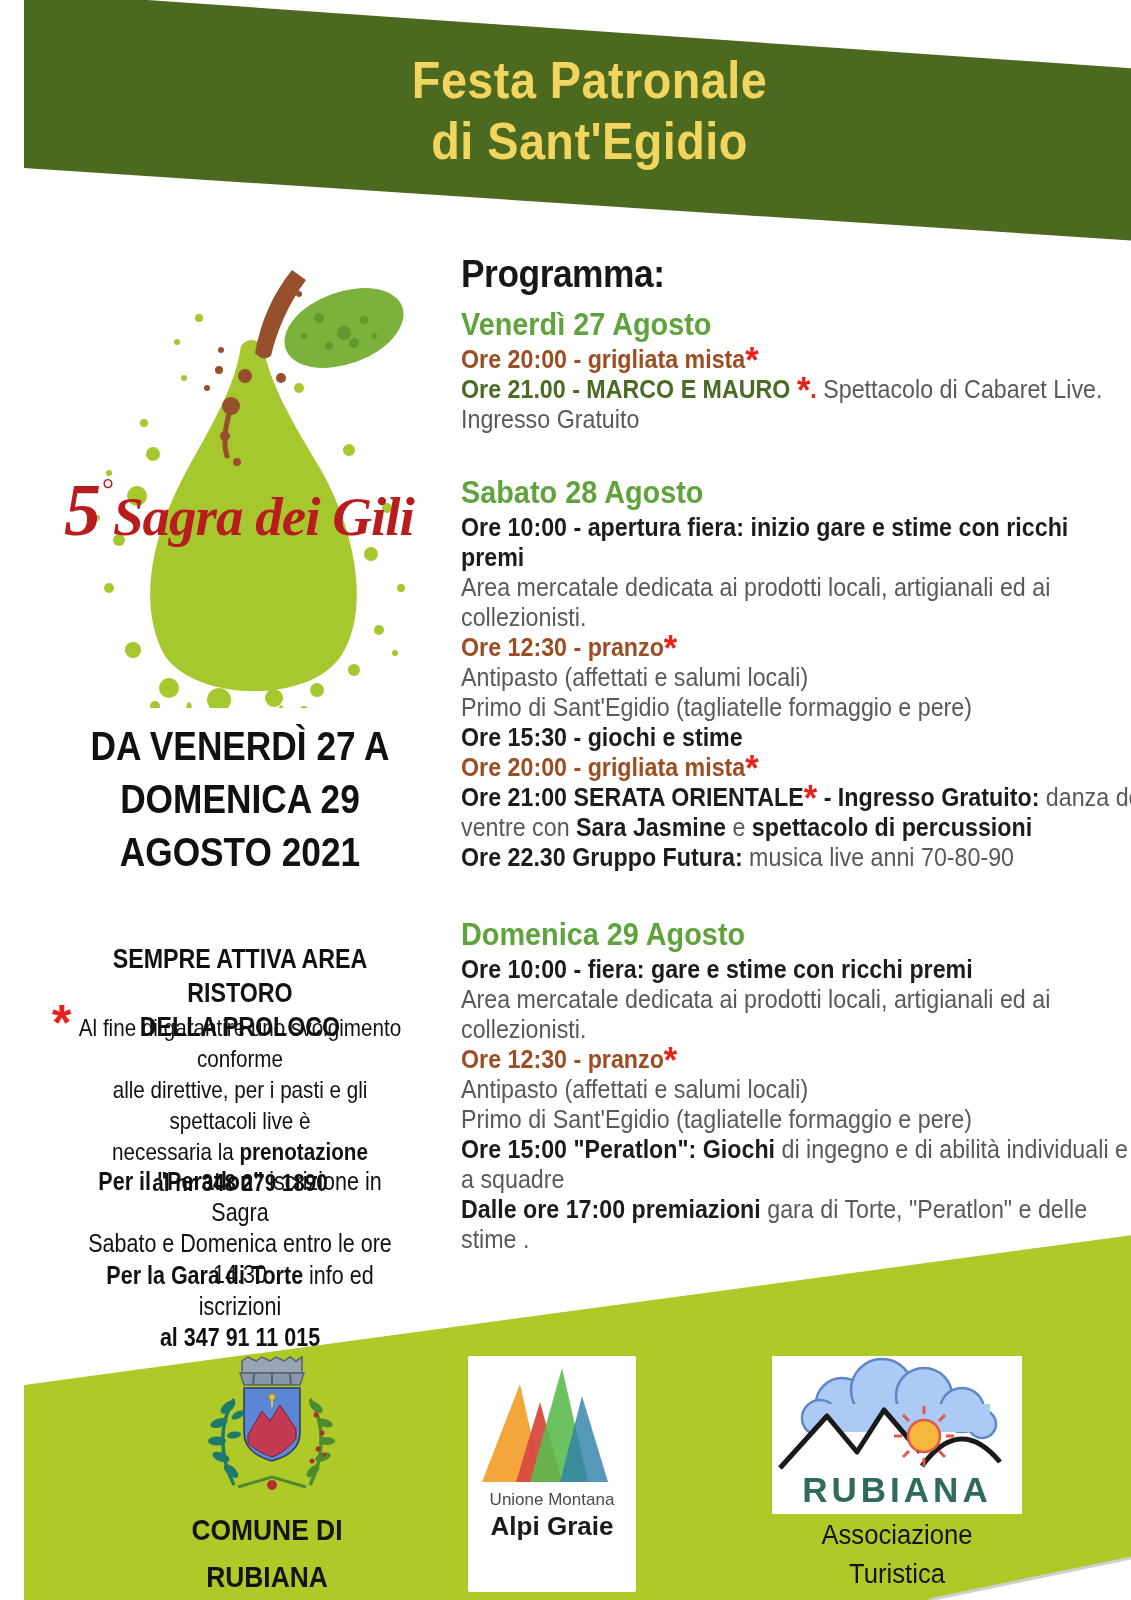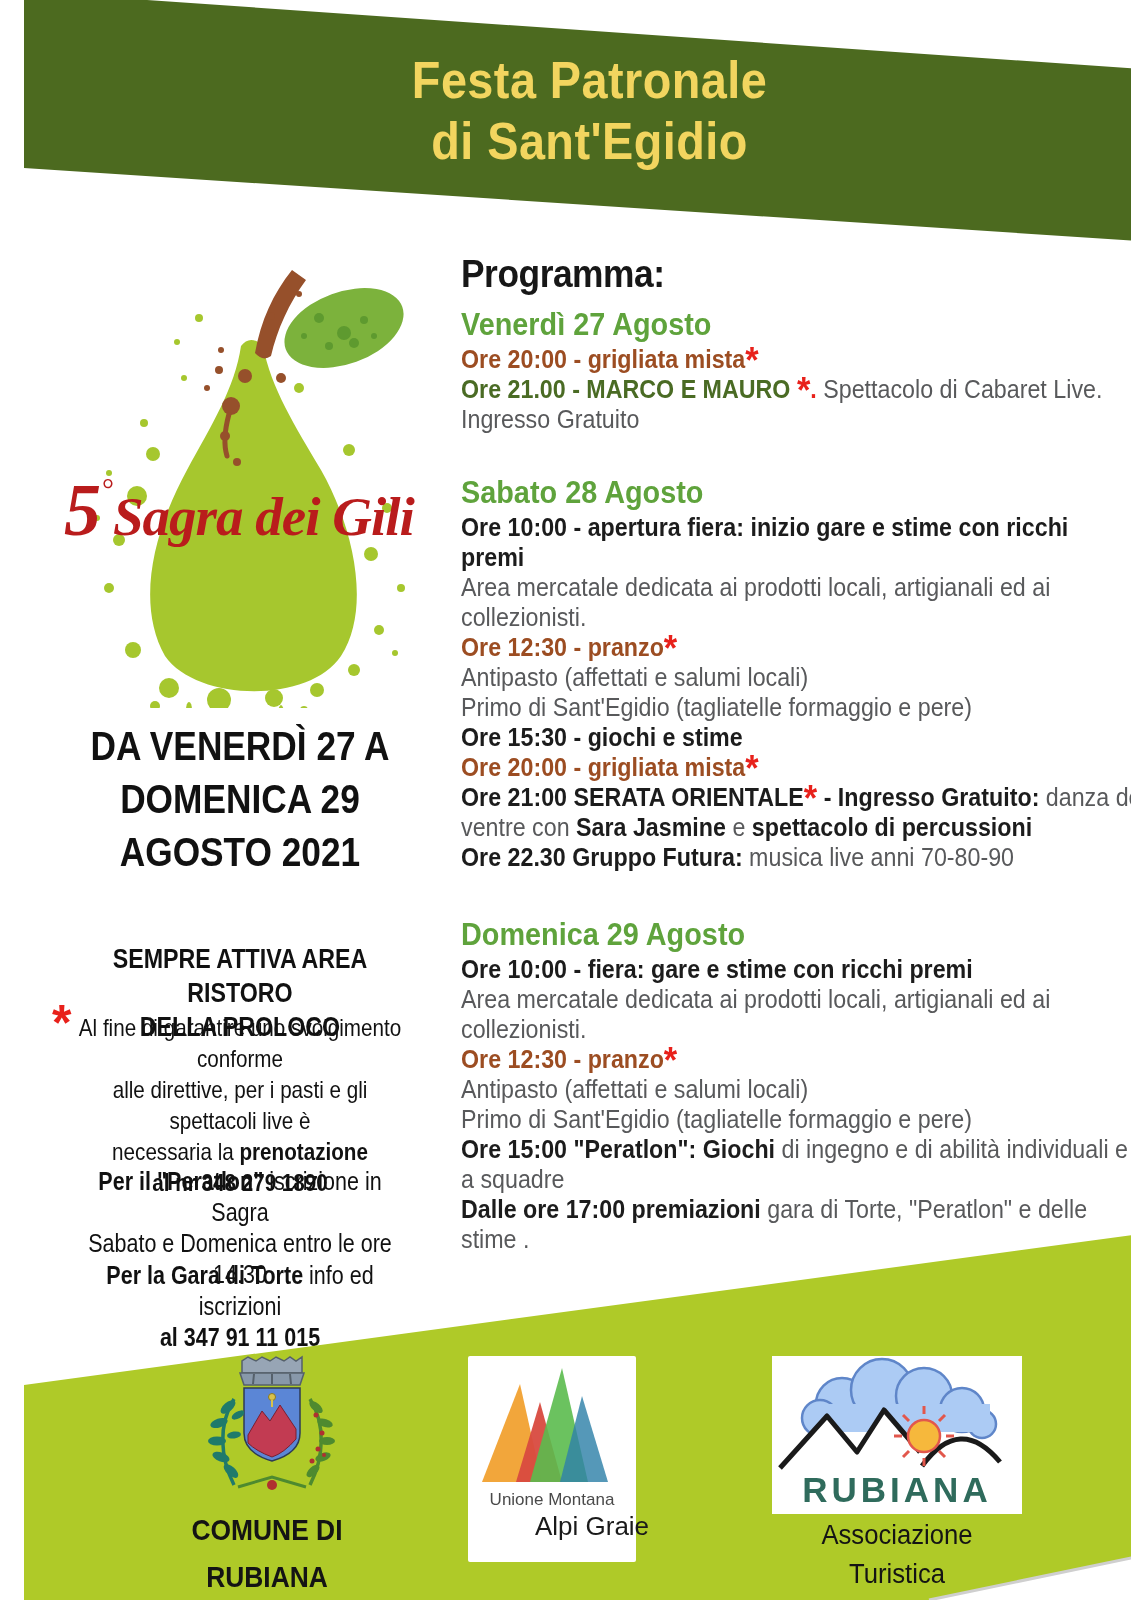--- a/index.html
+++ b/index.html
@@ -49,23 +49,23 @@
   .brown { color:#9C4D22; font-weight:700; }
   .dgreen{ color:#4A6B24; font-weight:700; }
   .red   { color:#E8211B; font-weight:700; }
   .ast   { color:#E8211B; font-weight:700; font-size:37px; line-height:0; position:relative; top:5px; }
 
   
   .footer-svg { left:0; top:1200px; }
   .comune-label { left:118px; top:1506px; width:250px; text-align:center;
     font-size:30px; font-weight:700; color:#141414; line-height:47px;
     transform:scaleX(0.88); transform-origin:50% 0; }
-  .alpi-card { left:444px; top:1356px; width:168px; height:206px; background:#fff; border-radius:2px; }
+  .alpi-card { left:444px; top:1356px; width:168px; height:236px; background:#fff; border-radius:2px; }
   .alpi-text1 { left:0; top:134px; width:168px; text-align:center; font-size:17px; color:#4a4a4a; }
-  .alpi-text2 { left:0; top:155px; width:168px; text-align:center; font-size:26px; font-weight:400; color:#1a1a1a;padding-left:40px; }
+  .alpi-text2 { left:0; top:155px; width:168px; text-align:center; font-size:26px; font-weight:700; color:#1a1a1a; }
   .rubiana-card { left:748px; top:1356px; width:250px; height:158px; background:#fff; }
   .rubiana-word { left:0; bottom:4px; width:250px; text-align:center;
     font-size:35px; font-weight:700; color:#2F6B5C; letter-spacing:4px; }
   .assoc-label { left:742px; top:1516px; width:262px; text-align:center;
     font-size:27px; color:#141414; line-height:39px; transform:scaleX(0.95); transform-origin:50% 0; }
 </style>
 </head>
 <body>
 
 <div class="page">

